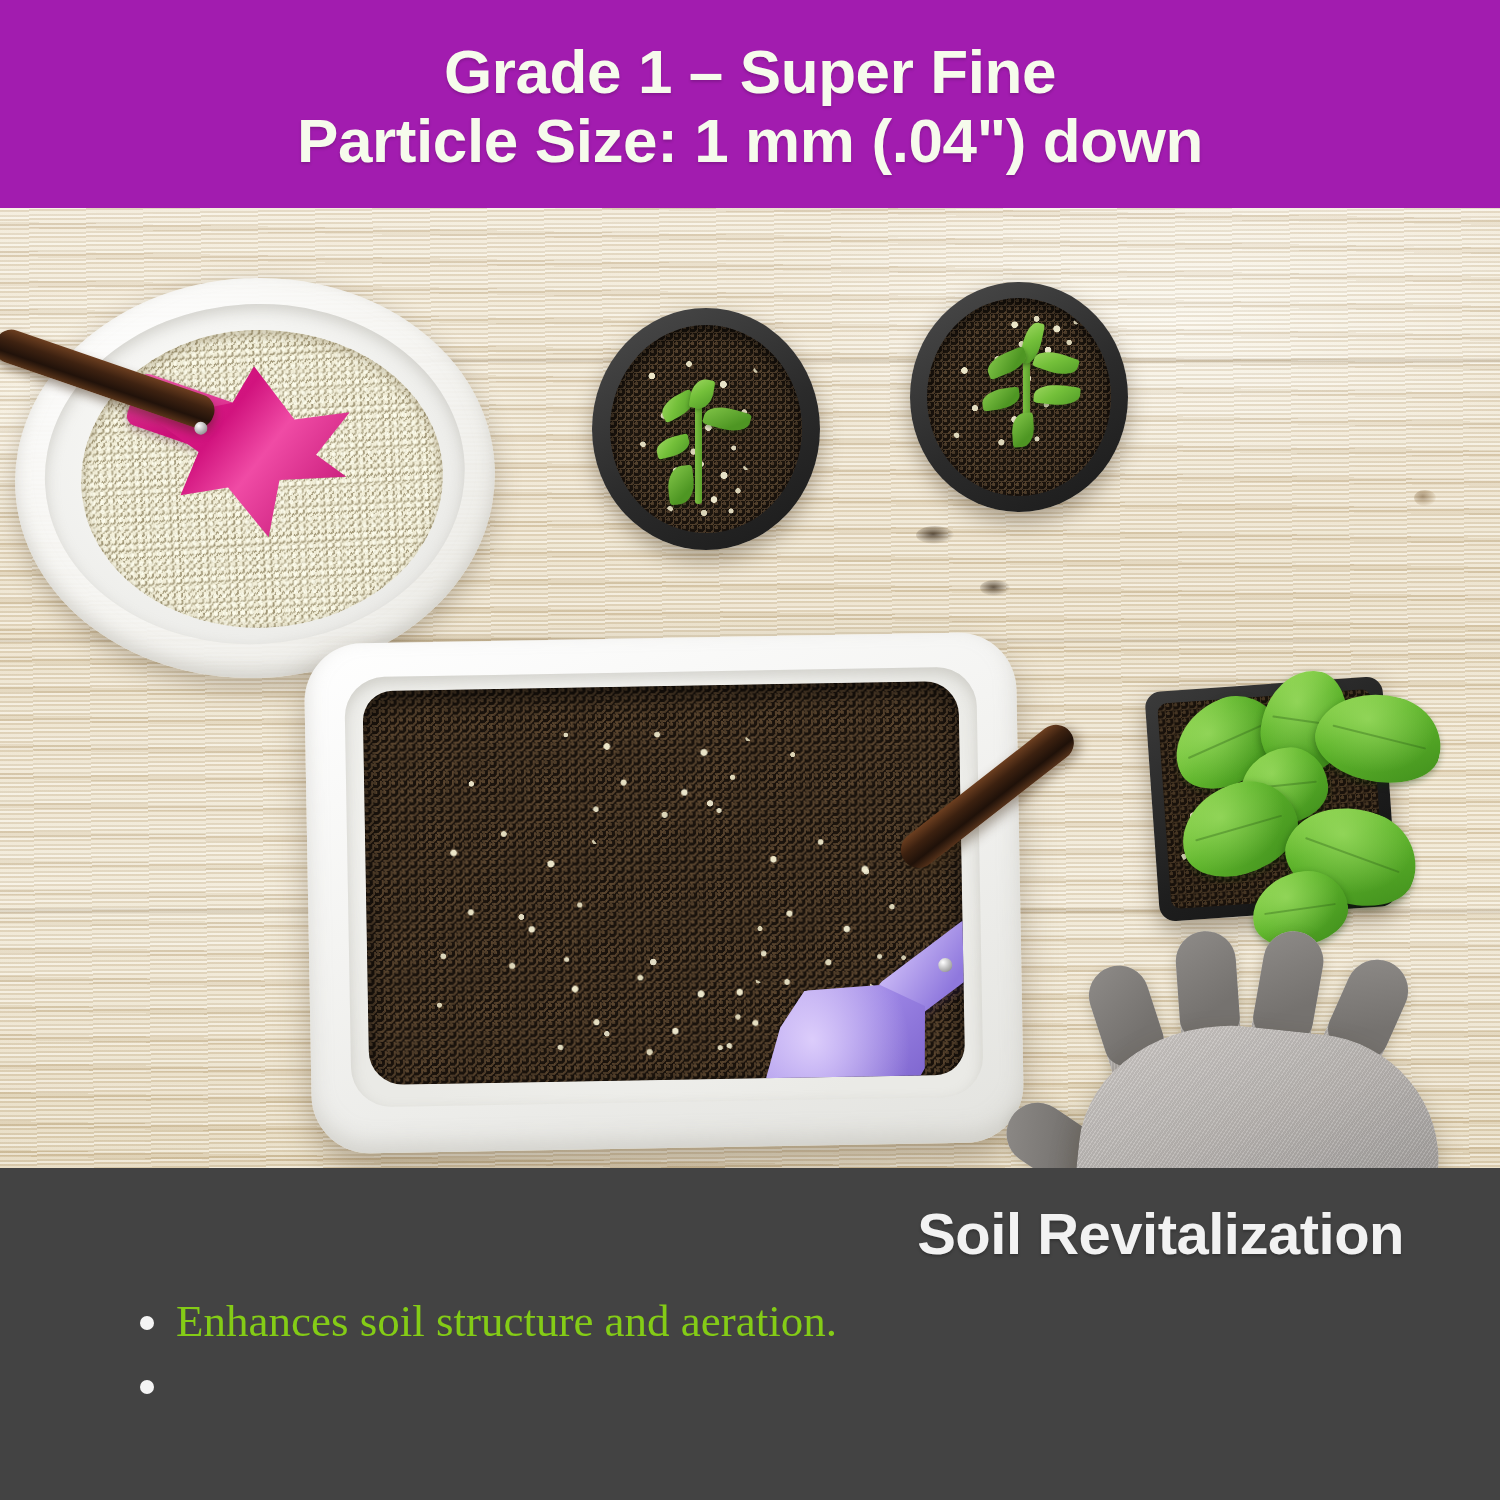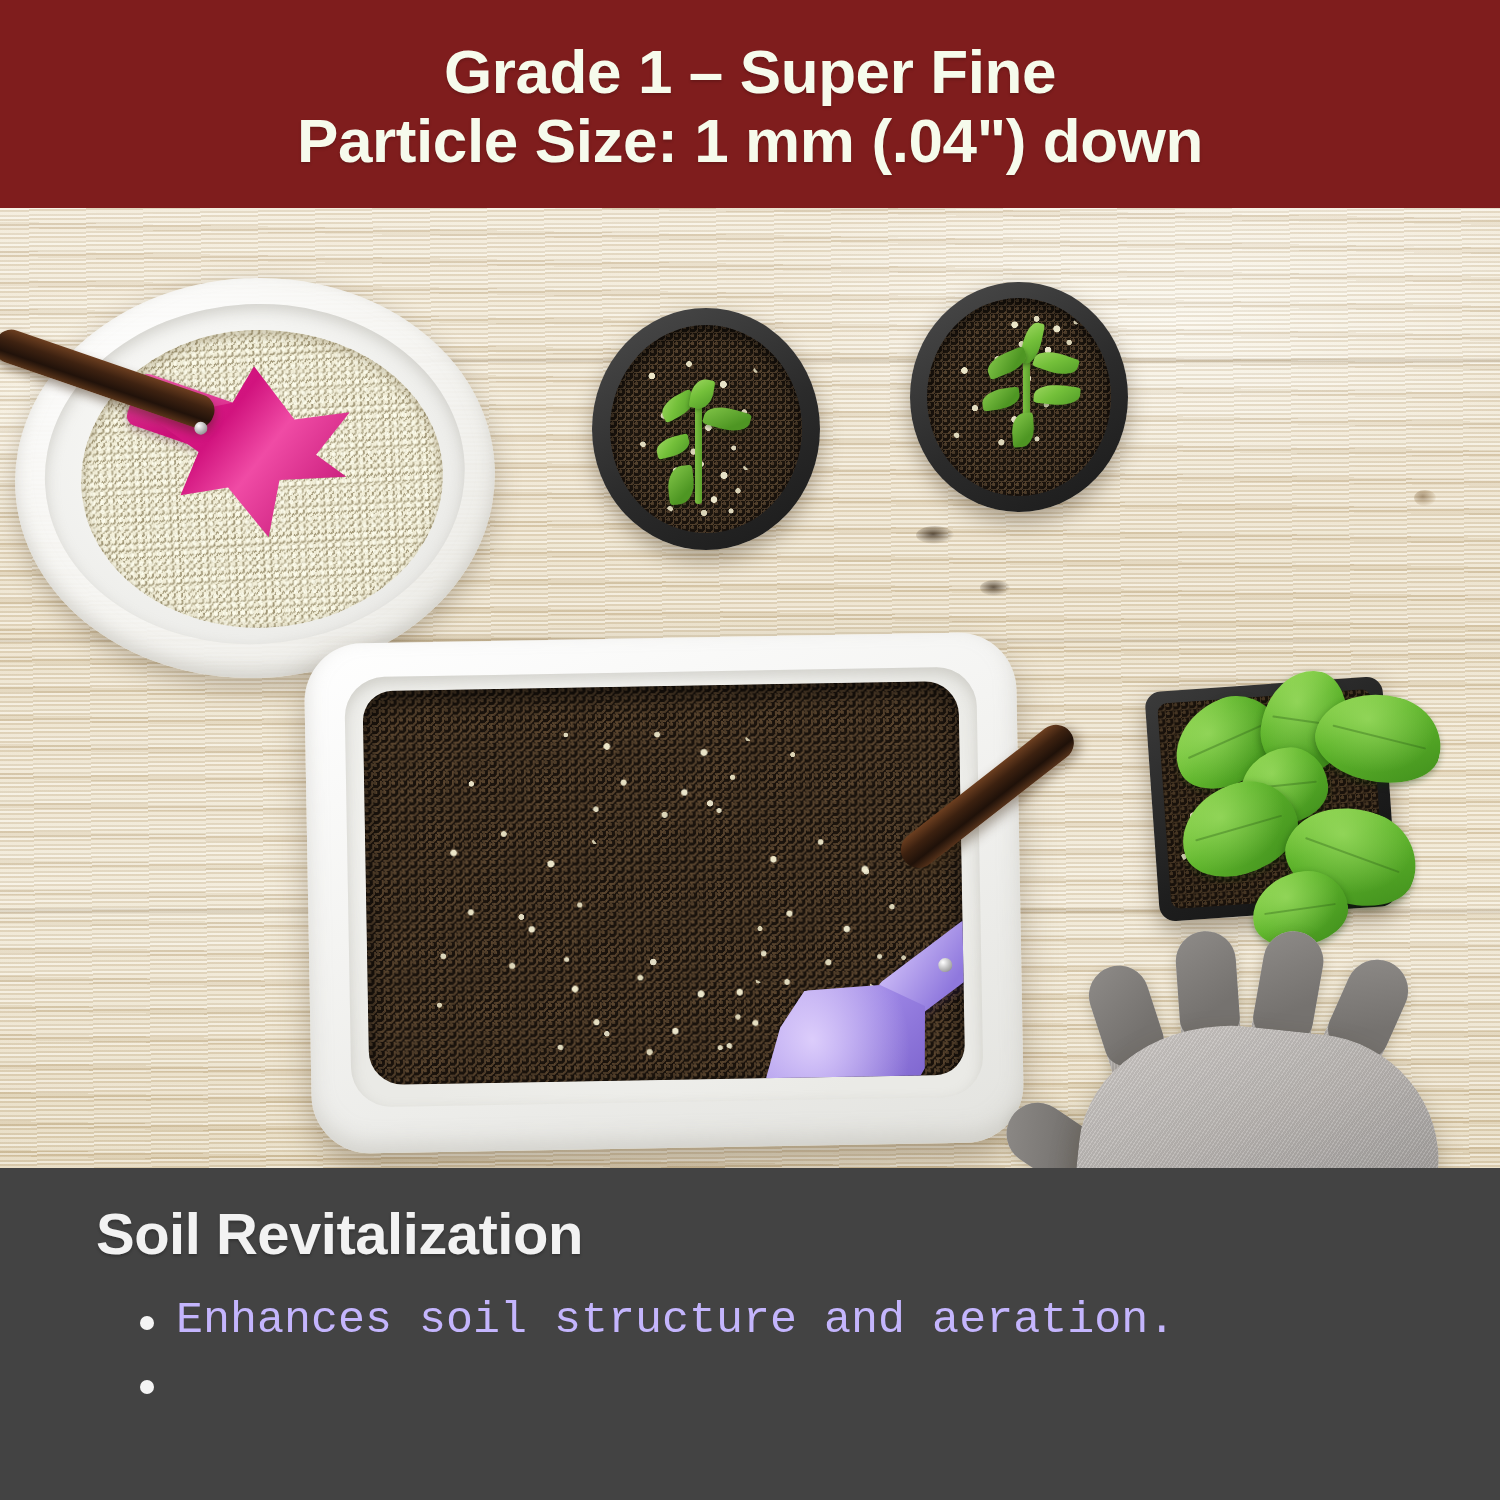--- a/index.html
+++ b/index.html
@@ -18,21 +18,21 @@
     overflow: hidden;
     background: #ffffff;
   }
 
   
   .header-band {
     position: absolute;
     left: 0; top: 0;
     width: 1500px;
     height: 208px;
-    background: #7f1d1d;
+    background: #a21caf;
     display: flex;
     flex-direction: column;
     align-items: center;
     justify-content: center;
     box-sizing: border-box;
     padding-top: 4px;
   }
   .header-line {
     color: #f6fbec;
     font-family: "Liberation Sans", sans-serif;
@@ -375,34 +375,34 @@
     background: #434343;
     box-sizing: border-box;
     padding: 34px 96px 0 96px;
   }
   .footer-title {
     color: #f2f2f2;
     font-family: "Liberation Sans", sans-serif;
     font-weight: bold;
     font-size: 58px;
     line-height: 1.1;
-    text-align: left;
+    text-align: right;
     letter-spacing: -0.5px;
     margin-bottom: 26px;
     text-shadow: 0 2px 3px rgba(0,0,0,.25);
   }
   .footer-list {
     list-style: none;
     margin: 0;
     padding: 0 0 0 42px;
   }
   .footer-list li {
     position: relative;
-    color: #c4b5fd;
-    font-family: Liberation Mono, monospace;
+    color: #84cc16;
+    font-family: Liberation Serif, serif;
     font-size: 45px;
     line-height: 1.30;
     padding-left: 38px;
     margin-bottom: 6px;
     max-width: 1290px;
   }
   .footer-list li .bullet-dot {
     position: absolute;
     left: 2px; top: 24px;
     width: 14px; height: 14px;

